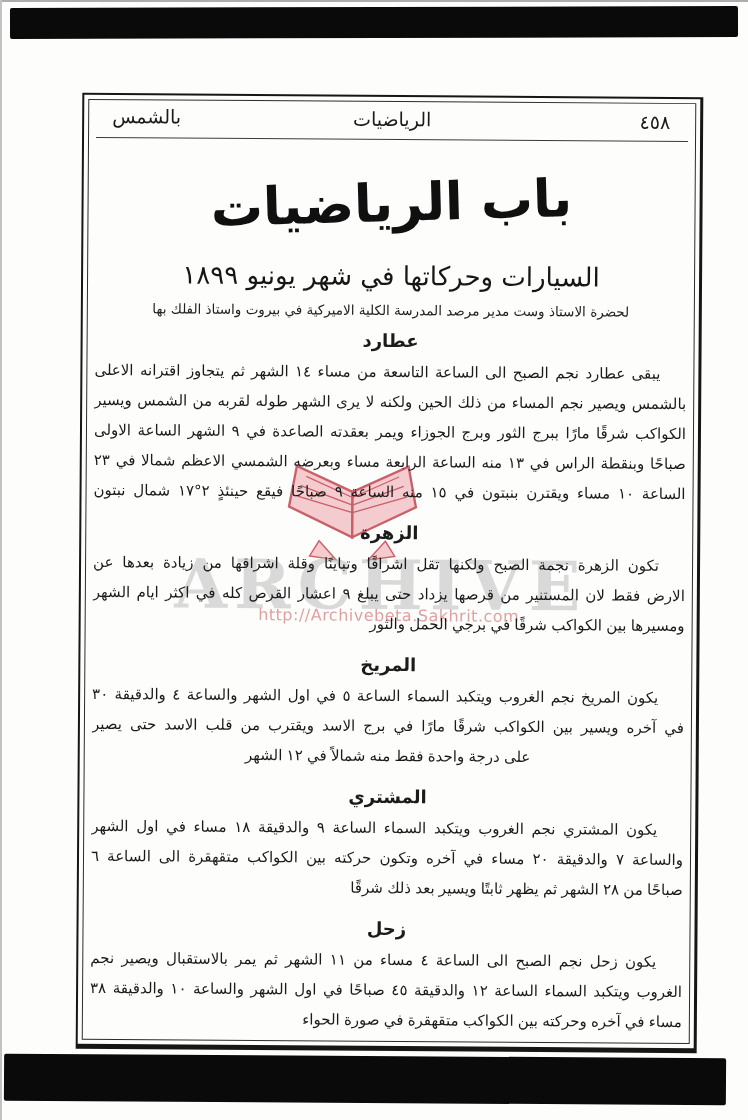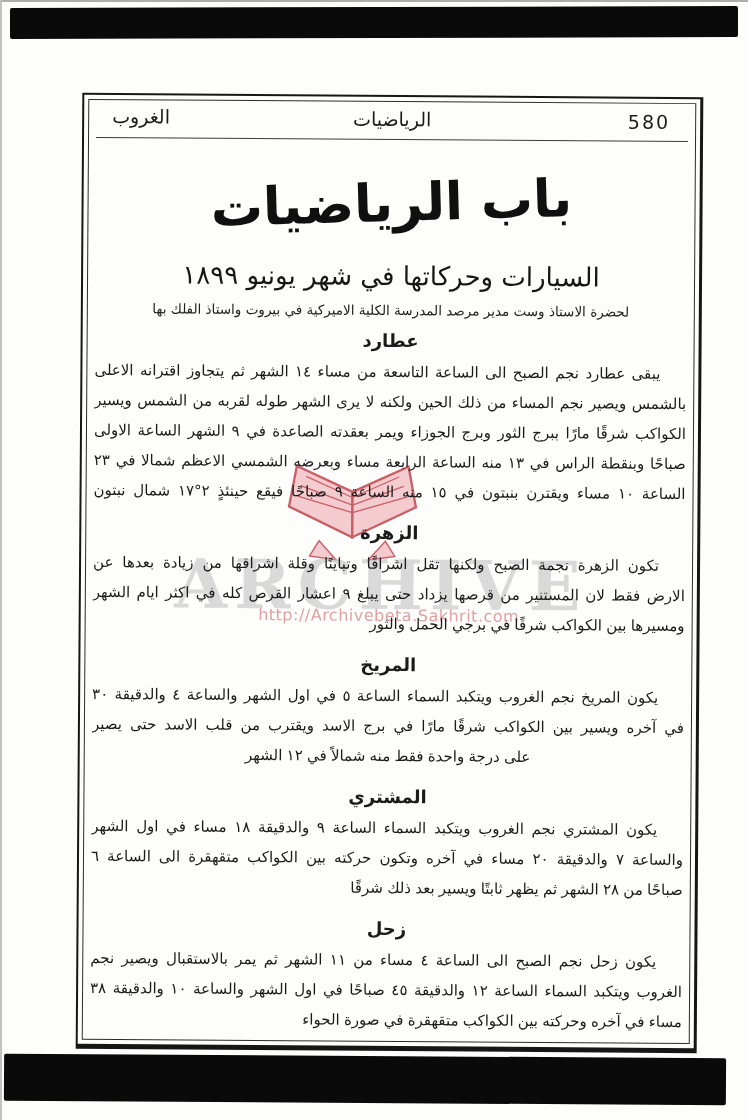--- a/index.html
+++ b/index.html
@@ -76,23 +76,23 @@
         <path d="M75 42 L26 20 M75 50 L21 30 M75 58 L17 41" stroke="#c2454e" stroke-width="1.4" fill="none"></path>
         <path d="M75 42 L124 20 M75 50 L129 30 M75 58 L133 41" stroke="#c2454e" stroke-width="1.4" fill="none"></path>
         <path d="M40 88 L58 108 L30 104 Z" fill="#f3c3c7" stroke="#c2454e" stroke-width="1.5"></path>
         <path d="M110 88 L92 108 L120 104 Z" fill="#f3c3c7" stroke="#c2454e" stroke-width="1.5"></path>
       </svg>
       <div class="wm-text">ARCHIVE</div>
       <div class="wm-url">http://Archivebeta.Sakhrit.com</div>
     </div>
 
     <div class="hdr txt">
-      <span class="pageno">580</span>
+      <span class="pageno">٤٥٨</span>
       <span class="center">الرياضيات</span>
-      <span class="journal">الغروب</span>
+      <span class="journal">بالشمس</span>
     </div>
 
     <div class="callig txt">باب الرياضيات</div>
 
     <div class="title txt">السيارات وحركاتها في شهر يونيو ١٨٩٩</div>
     <div class="byline txt">لحضرة الاستاذ وست مدير مرصد المدرسة الكلية الاميركية في بيروت واستاذ الفلك بها</div>
 
     <div class="section s0 txt">
       <div class="sec-head">عطارد</div>
       <div class="line indent">يبقى عطارد نجم الصبح الى الساعة التاسعة من مساء ١٤ الشهر ثم يتجاوز اقترانه الاعلى</div>

